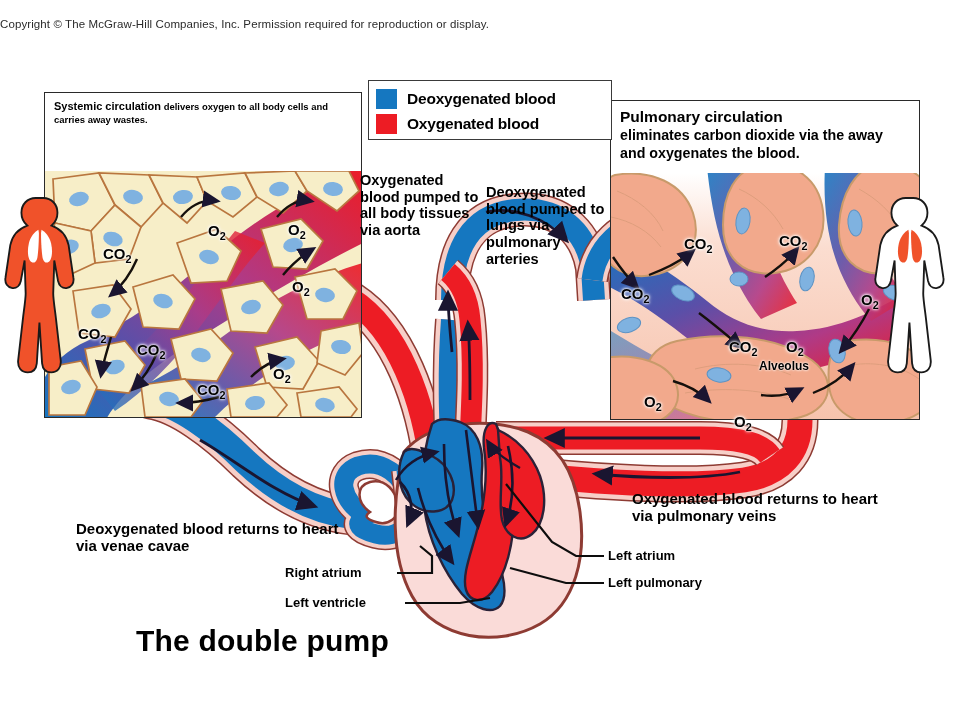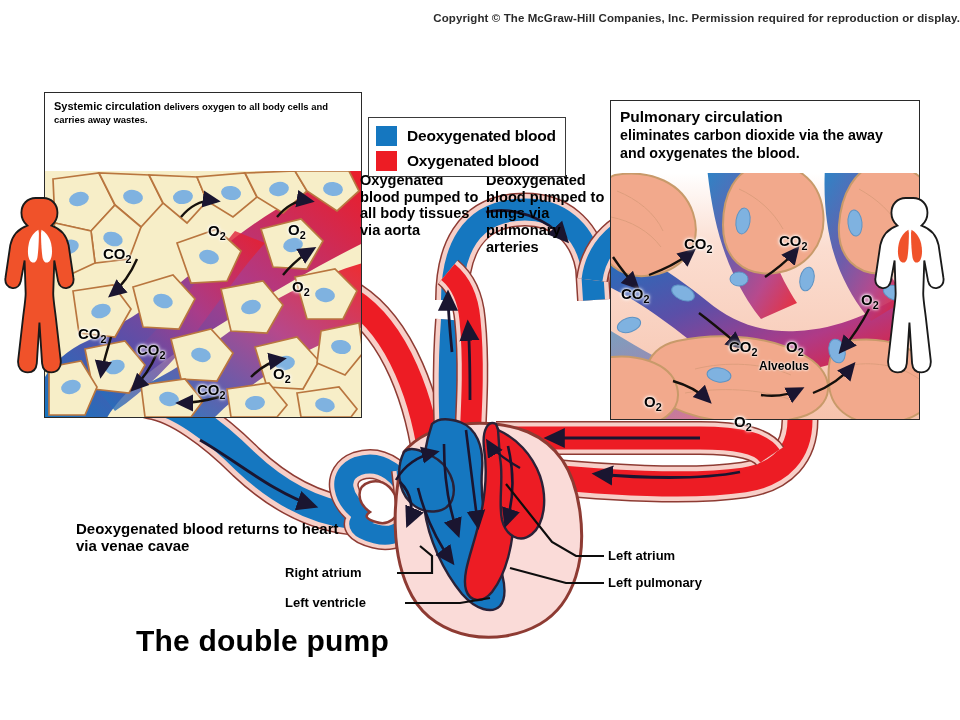--- a/index.html
+++ b/index.html
@@ -3,49 +3,49 @@
 <meta charset="utf-8">
 <style>
   html,body{margin:0;padding:0;background:#ffffff;}
   body{width:960px;height:720px;position:relative;overflow:hidden;
        font-family:"Liberation Sans","DejaVu Sans",sans-serif;color:#000;}
   #stage{position:absolute;inset:0;width:960px;height:720px;}
   svg.layer{position:absolute;left:0;top:0;width:960px;height:720px;}
   .abs{position:absolute;}
 
   
-  #copyright{left:0;top:12px;width:960px;text-align:right;
-    font-size:11.5px;color:#2b2b2b;letter-spacing:.1px;font-weight:bold;}
+  #copyright{left:0;top:18px;width:960px;text-align:left;
+    font-size:11.5px;color:#2b2b2b;letter-spacing:.1px;}
 
   
   .panel{position:absolute;border:1.6px solid #2a2a2a;background:#fff;box-sizing:border-box;}
   #panel-systemic{left:44px;top:92px;width:318px;height:326px;}
   #panel-pulmonary{left:610px;top:100px;width:310px;height:320px;}
   .panel-caption{position:absolute;left:0;top:0;width:100%;box-sizing:border-box;
     background:#fff;padding:7px 9px 6px 9px;z-index:4;line-height:1.16;}
   #cap-systemic{font-size:11px;}
   #cap-pulmonary{font-size:15.5px;}
   .cap-strong{font-weight:bold;}
   .cap-norm{font-weight:bold;font-size:.86em;}
   #cap-pulmonary .cap-norm{font-size:.92em;}
   .panel-art{position:absolute;left:0;width:100%;overflow:hidden;}
   #art-systemic{top:78px;height:246px;}
   #art-pulmonary{top:72px;height:246px;}
 
   
-  #legend{left:368px;top:80px;width:198px;height:60px;border:1.4px solid #3a3a3a;
-    background:#fff;box-sizing:border-box;padding:5px 7px;z-index:6;margin-top:37px;}
+  #legend{left:368px;top:80px;width:244px;height:60px;border:1.4px solid #3a3a3a;
+    background:#fff;box-sizing:border-box;padding:5px 7px;z-index:6;}
   .leg-row{display:flex;align-items:center;height:24px;margin:1px 0;}
   .leg-sw{width:21px;height:20px;margin-right:10px;flex:none;}
   .leg-tx{font-size:15.5px;font-weight:bold;letter-spacing:-.2px;}
 
   
   .txtblk{position:absolute;font-weight:bold;line-height:1.14;z-index:5;}
   #tb-aorta{left:360px;top:172px;width:122px;font-size:14.6px;}
-  #tb-pulmart{left:486px;top:172px;width:128px;font-size:14.6px;}
+  #tb-pulmart{left:486px;top:184px;width:128px;font-size:14.6px;}
   #tb-venae{left:76px;top:520px;width:280px;font-size:15px;}
   #tb-pulmvein{left:632px;top:490px;width:270px;font-size:15px;}
   .lbl{position:absolute;font-weight:bold;font-size:13px;z-index:5;white-space:nowrap;}
   #lbl-ra{left:285px;top:565px;}
   #lbl-rv{left:285px;top:595px;}
   #lbl-la{left:608px;top:548px;}
   #lbl-lv{left:608px;top:575px;}
   #title{left:136px;top:624px;font-size:30px;font-weight:bold;z-index:7;
     letter-spacing:.2px;}
 
@@ -399,20 +399,21 @@
     </div>
     <div class="leg-row">
       <div class="leg-sw" style="background:#ed1c24;"></div>
       <div class="leg-tx">Oxygenated blood</div>
     </div>
   </div>
 
   <div class="txtblk" id="tb-aorta">Oxygenated blood pumped to all body tissues via aorta</div>
   <div class="txtblk" id="tb-pulmart">Deoxygenated blood pumped to lungs via pulmonary arteries</div>
   <div class="txtblk" id="tb-venae">Deoxygenated blood returns to heart via venae cavae</div>
+  <div class="txtblk" id="tb-pulmvein">Oxygenated blood returns to heart via pulmonary veins</div>
 
   <div class="lbl" id="lbl-ra">Right atrium</div>
   <div class="lbl" id="lbl-rv">Left ventricle</div>
   <div class="lbl" id="lbl-la">Left atrium</div>
   <div class="lbl" id="lbl-lv">Left pulmonary</div>
 
   <svg class="layer" id="leader-layer" viewBox="0 0 960 720">
     <g stroke="#0d0d0d" stroke-width="2.2" fill="none">
       <path d="M 397 573 L 432 573 L 432 556 L 420 546"></path>
       <path d="M 405 603 L 460 603 L 490 598"></path>

